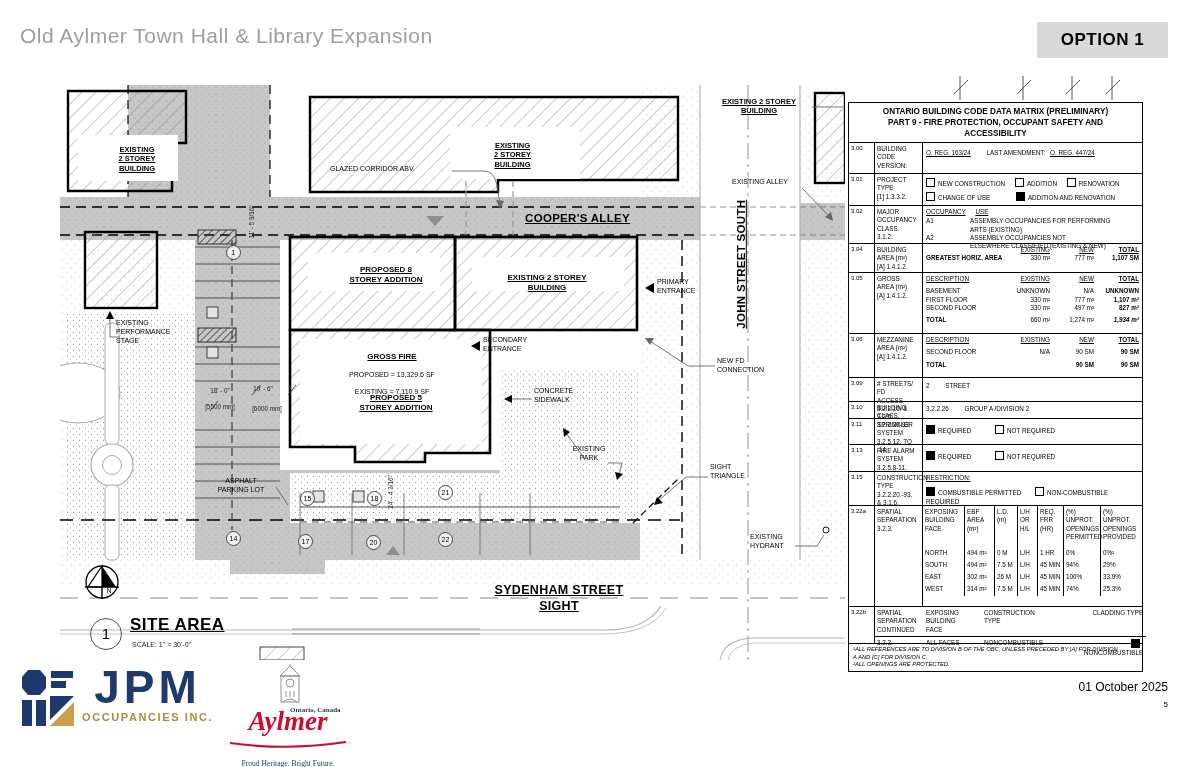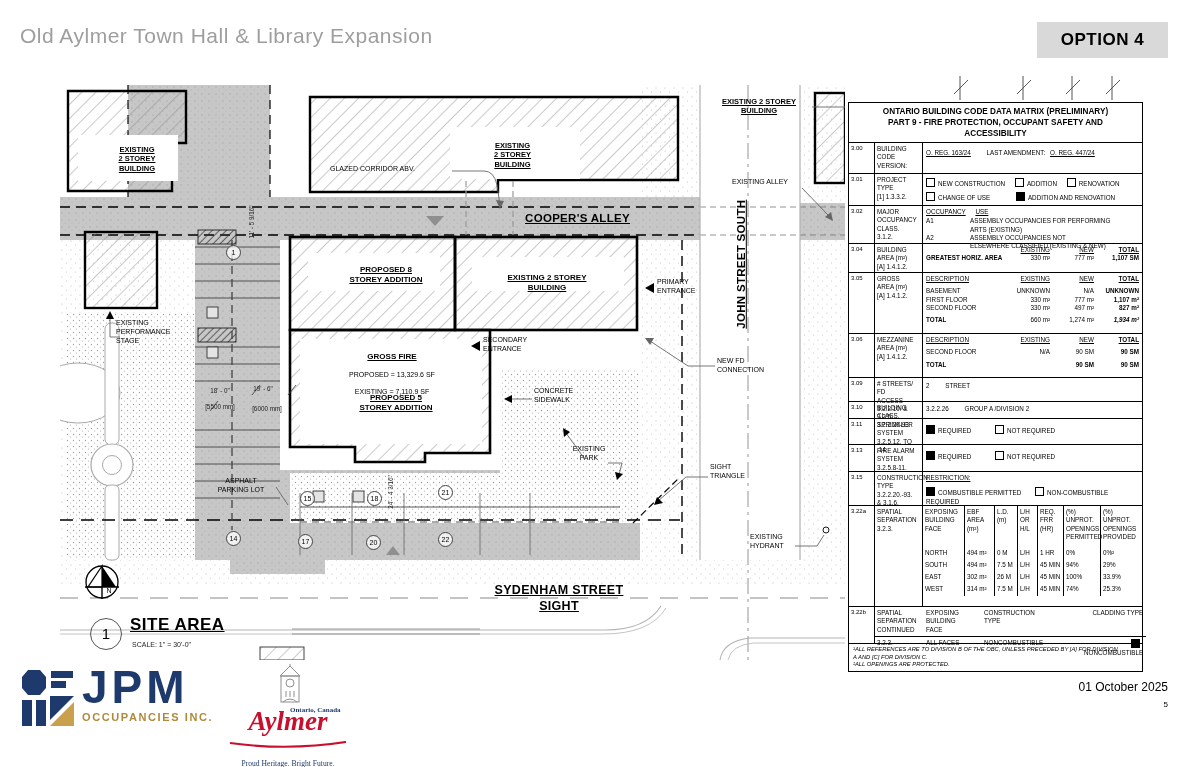--- a/index.html
+++ b/index.html
@@ -40,36 +40,36 @@
   .cb.filled{background:#000;}
   .g4{display:grid;grid-template-columns:78px 46px 44px 1fr;}
   .g4 .n{text-align:right;}
   .g7{display:grid;grid-template-columns:42px 30px 23px 20px 26px 37px 1fr;}
   .g7 > div{border-right:1px solid #000;padding:2px 2px;white-space:pre-line;}
   .g7 > div:nth-child(7n){border-right:none;}
   .foot{padding:2px 4px;font-style:italic;font-size:5.8px;white-space:pre-line;}
   
   #jpm{position:absolute;left:14px;top:666px;display:flex;align-items:flex-start;}
   #jpm-text{margin-left:6px;}
-  #jpm-name{font-size:46px;font-weight:bold;color:#1e3a6d;letter-spacing:4px;line-height:.95;}
+  #jpm-name{font-size:46px;font-weight:bold;color:#1e3a6d;letter-spacing:4px;line-height:.95;text-align:center;}
   #jpm-sub{font-size:11px;font-weight:bold;color:#b08a3c;letter-spacing:1.6px;margin-top:1px;}
   #aylmer{position:absolute;left:228px;top:664px;width:120px;text-align:center;font-family:"Liberation Serif",serif;}
   #aylmer-region{font-size:7px;color:#1e3a6d;font-weight:bold;position:absolute;left:62px;top:42px;white-space:nowrap;}
   #aylmer-name{font-size:27px;color:#c8102e;font-weight:bold;font-style:italic;line-height:1;margin-top:-4px;}
   #aylmer-tag{font-size:7.6px;color:#1e3a6d;margin-top:6px;white-space:nowrap;}
   #footer-date{position:absolute;left:1020px;top:680px;width:148px;text-align:right;font-size:12px;}
   #footer-page{position:absolute;left:1020px;top:700px;width:148px;text-align:right;font-size:8px;}
 </style>
 </head>
 <body>
 
 <div id="page">
 
   <div id="sheet-title">Old Aylmer Town Hall &amp; Library Expansion</div>
-  <div id="option-badge">OPTION 4</div>
+  <div id="option-badge">OPTION 1</div>
 
   <div id="plan">
     <svg width="785" height="575" viewBox="0 0 785 575">
       <defs>
         <pattern id="hatch" width="10" height="10" patternUnits="userSpaceOnUse" patternTransform="rotate(45)">
           <line x1="0" y1="0" x2="0" y2="10" stroke="#8a8a8a" stroke-width="0.9"></line>
         </pattern>
         <pattern id="hatch2" width="5" height="5" patternUnits="userSpaceOnUse" patternTransform="rotate(45)">
           <line x1="0" y1="0" x2="0" y2="5" stroke="#333" stroke-width="1.4"></line>
         </pattern>

